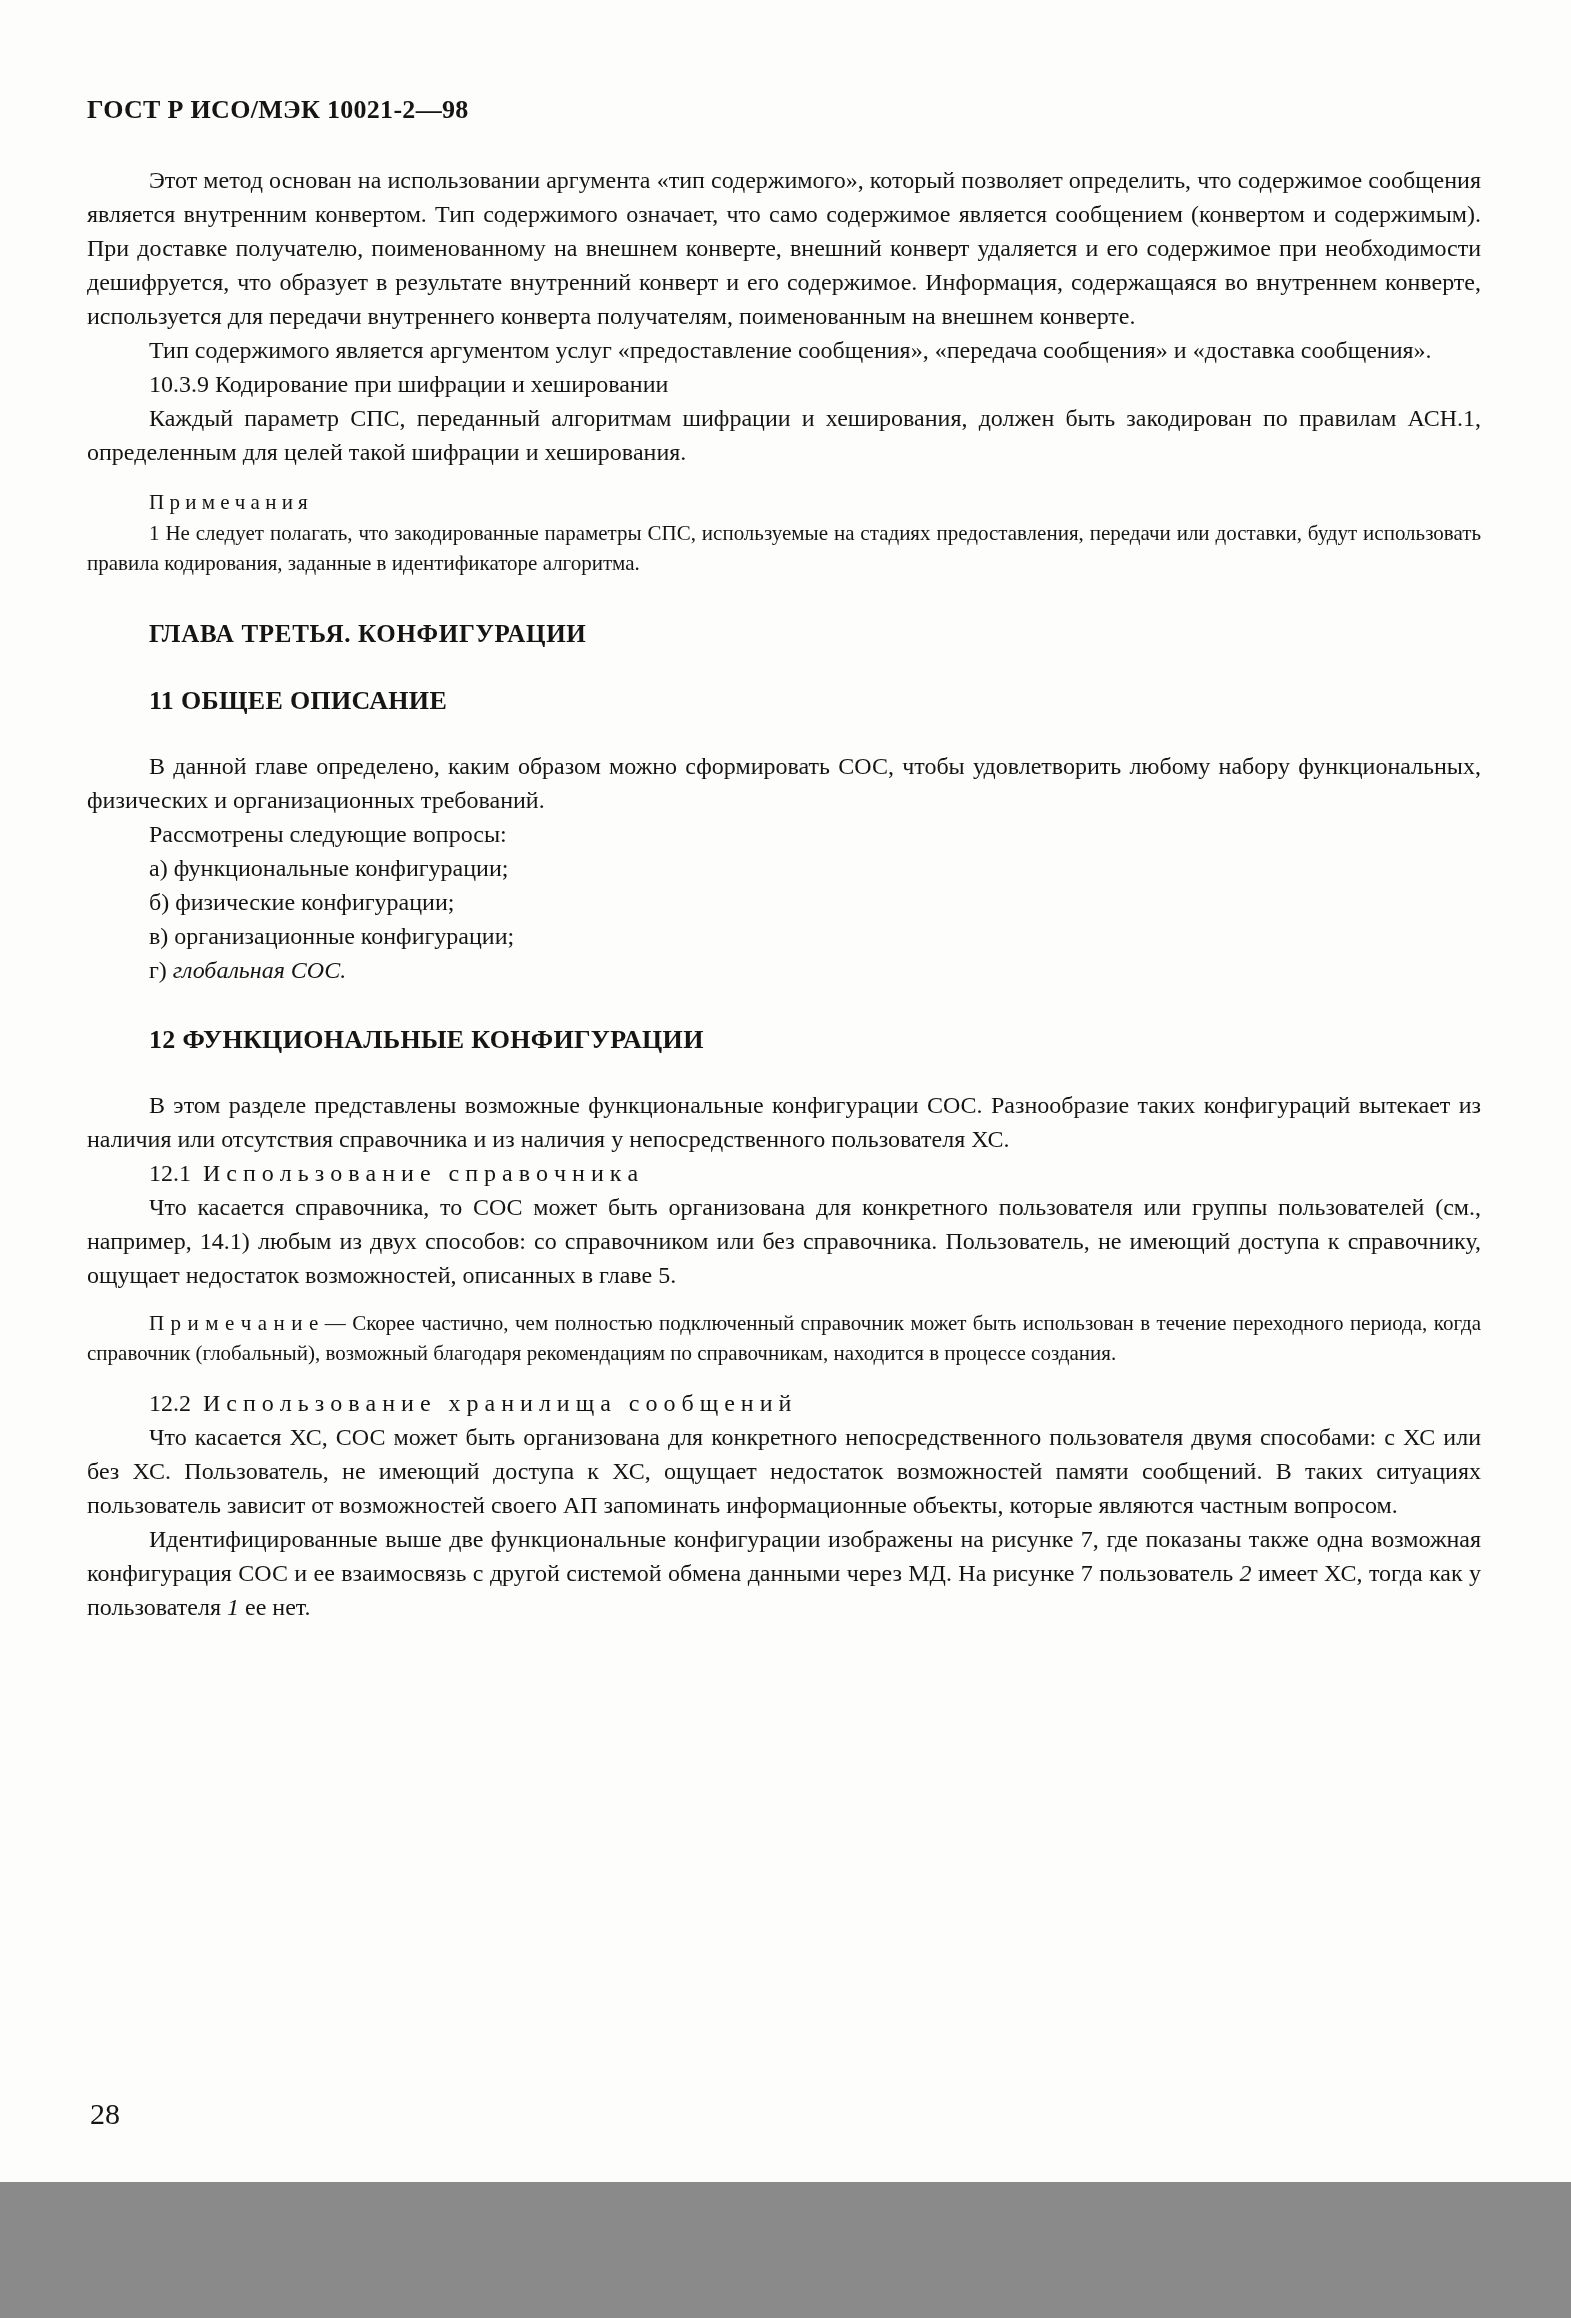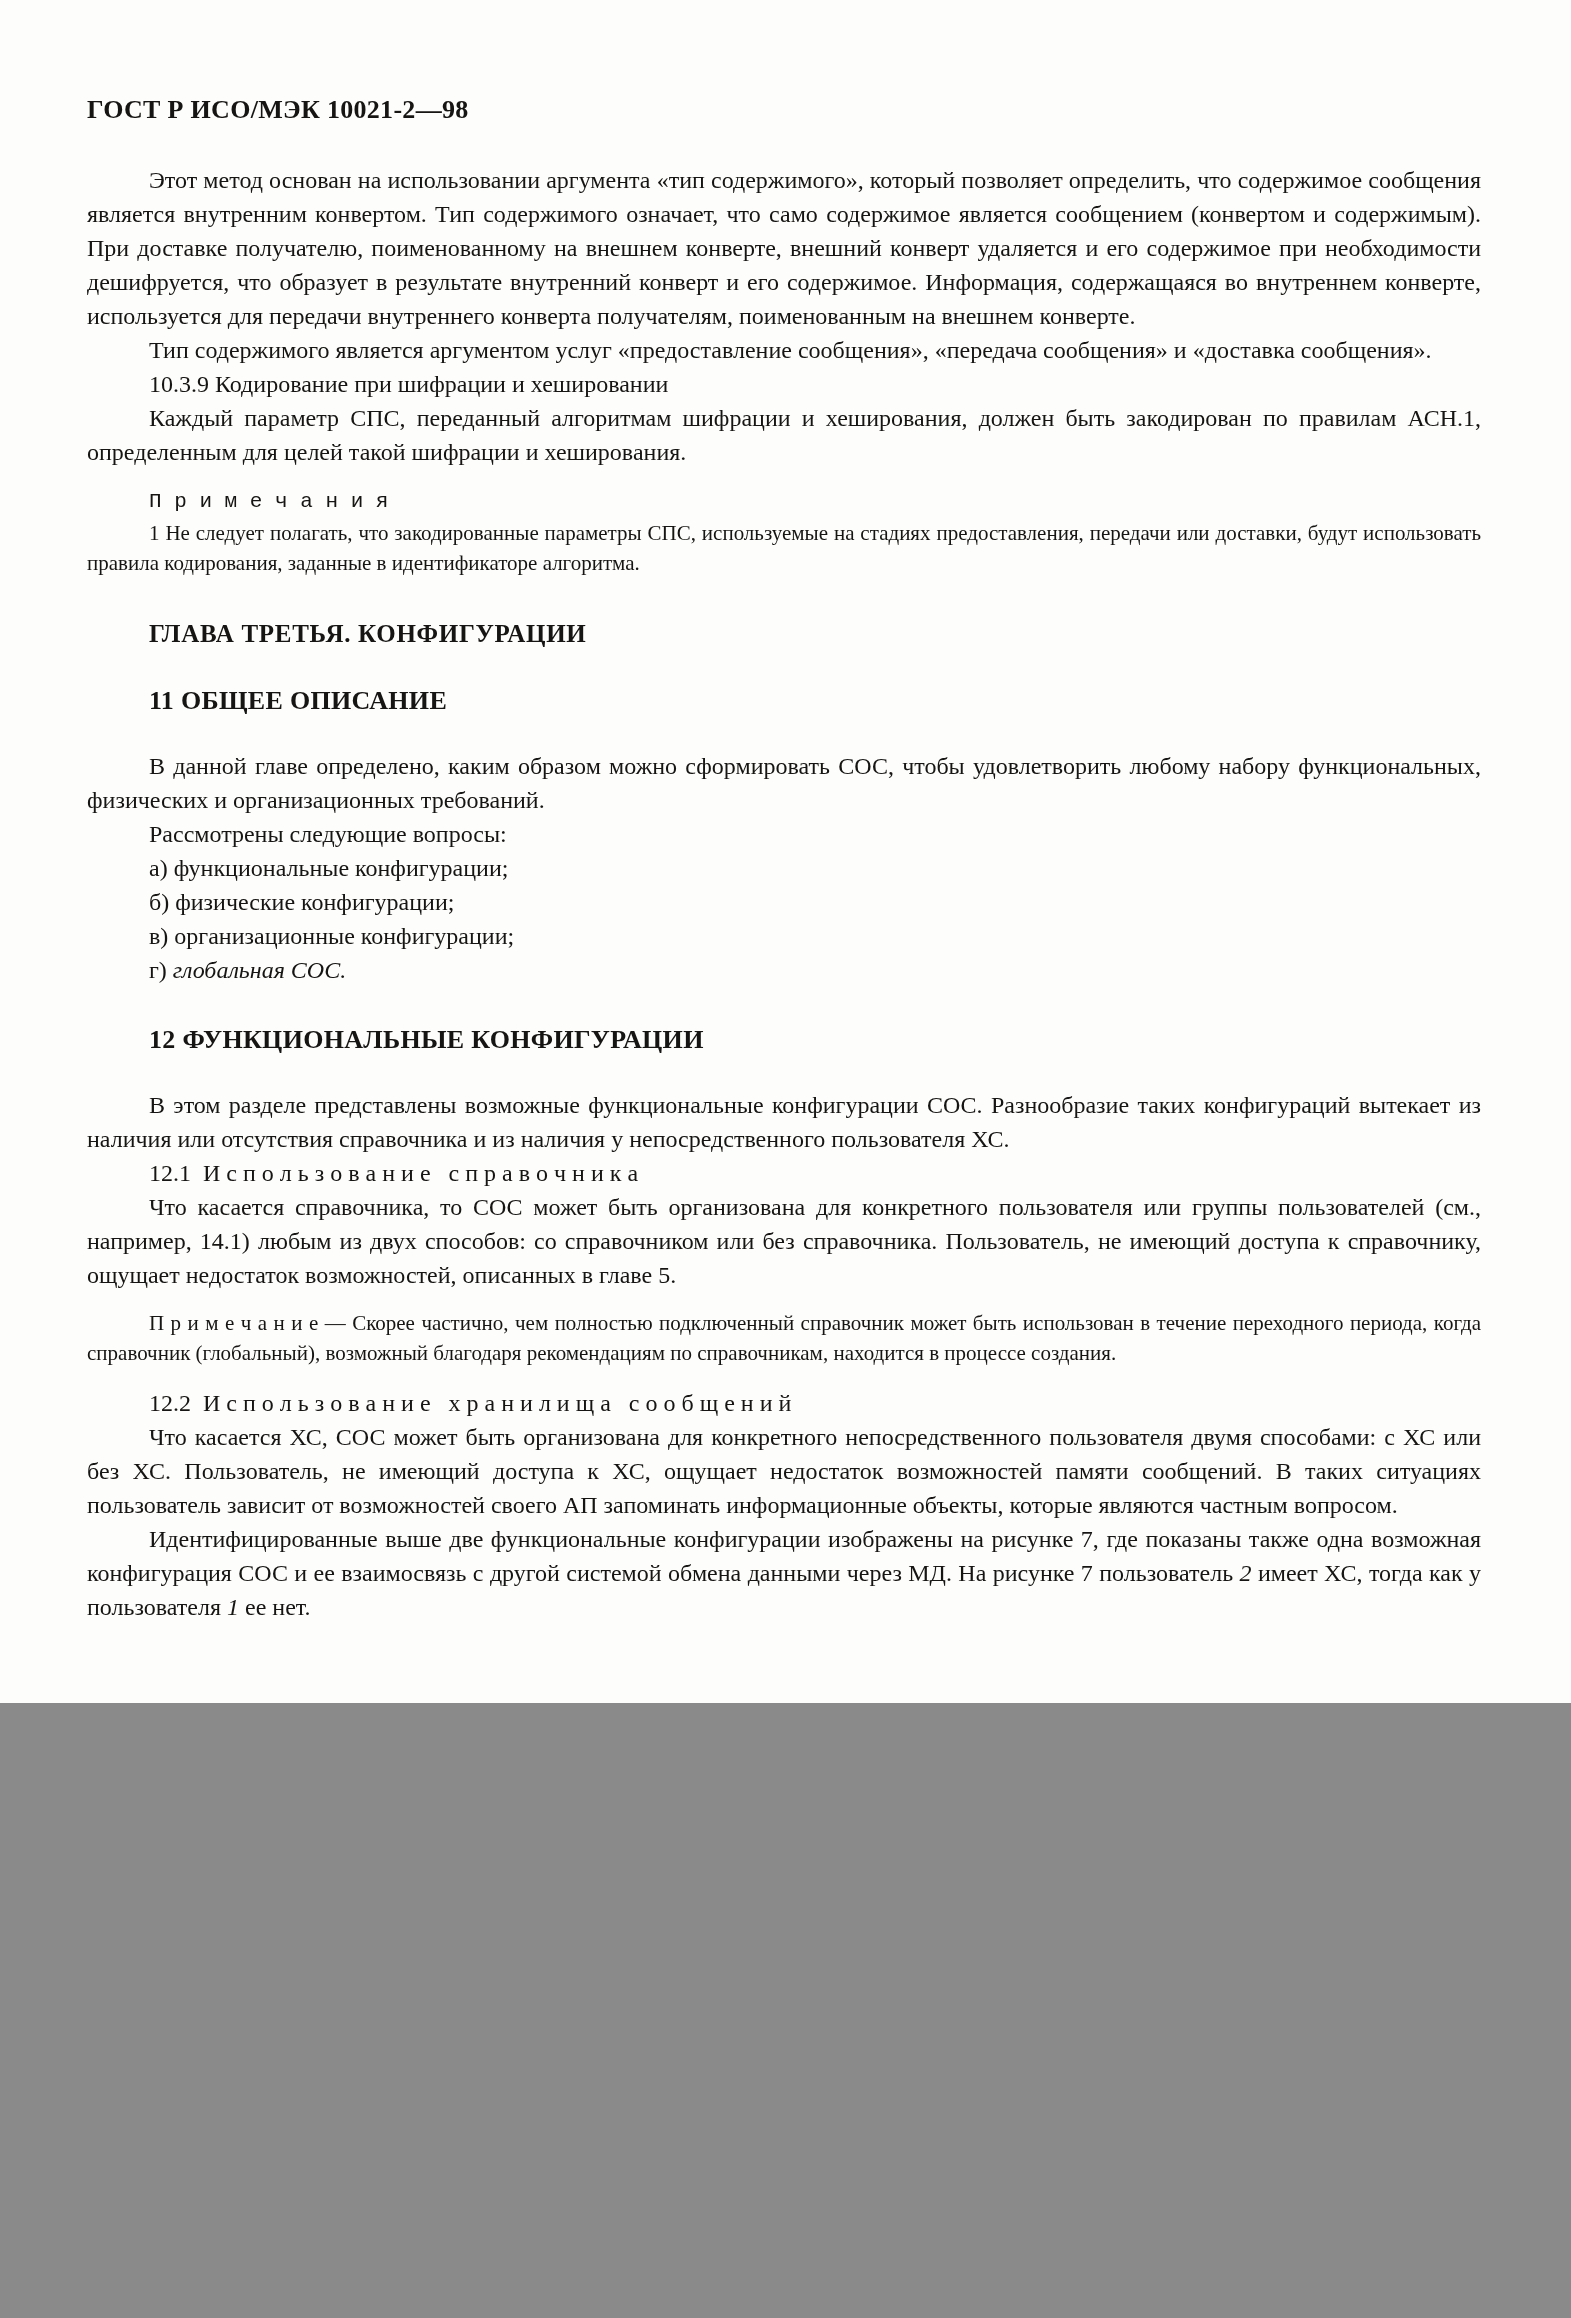--- a/index.html
+++ b/index.html
@@ -3,21 +3,21 @@
 <meta charset="utf-8">
 <style>
   html, body {
     margin: 0;
     padding: 0;
     background: #8a8a8a;
   }
   .page {
     position: relative;
     width: 1572px;
-    height: 1703px;
+    height: 2182px;
     margin: 0 auto;
     background: #fdfdfb;
     box-sizing: border-box;
     padding: 95px 91px 0 87px;
     font-family: "Liberation Serif", serif;
     color: #161513;
     overflow: hidden;
   }
   .doc-header {
     font-size: 26px;
@@ -32,21 +32,20 @@
     text-align: justify;
     text-indent: 62px;
   }
   .note {
     font-size: 21px;
     line-height: 30px;
   }
   .notes-title {
     margin-top: 17.6px;
     margin-bottom: 1.4px;
-    font-family: Liberation Mono, monospace;
   }
   .note-first {
     margin-top: 16.3px;
   }
   .chapter-heading {
     font-size: 25px;
     font-weight: bold;
     letter-spacing: 0.7px;
     margin: 42px 0 0 62px;
     text-indent: 0;

